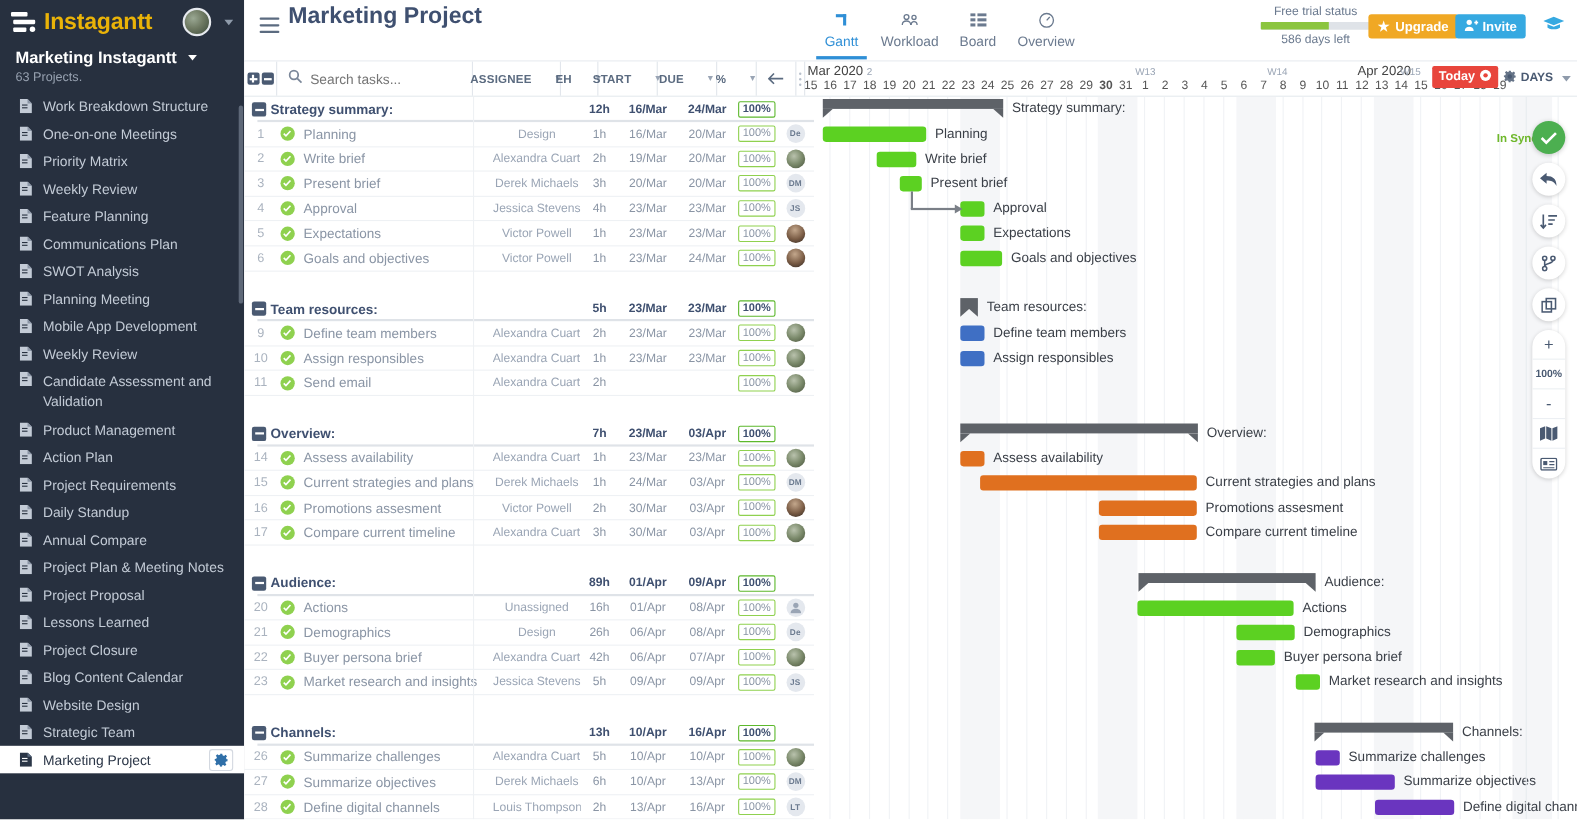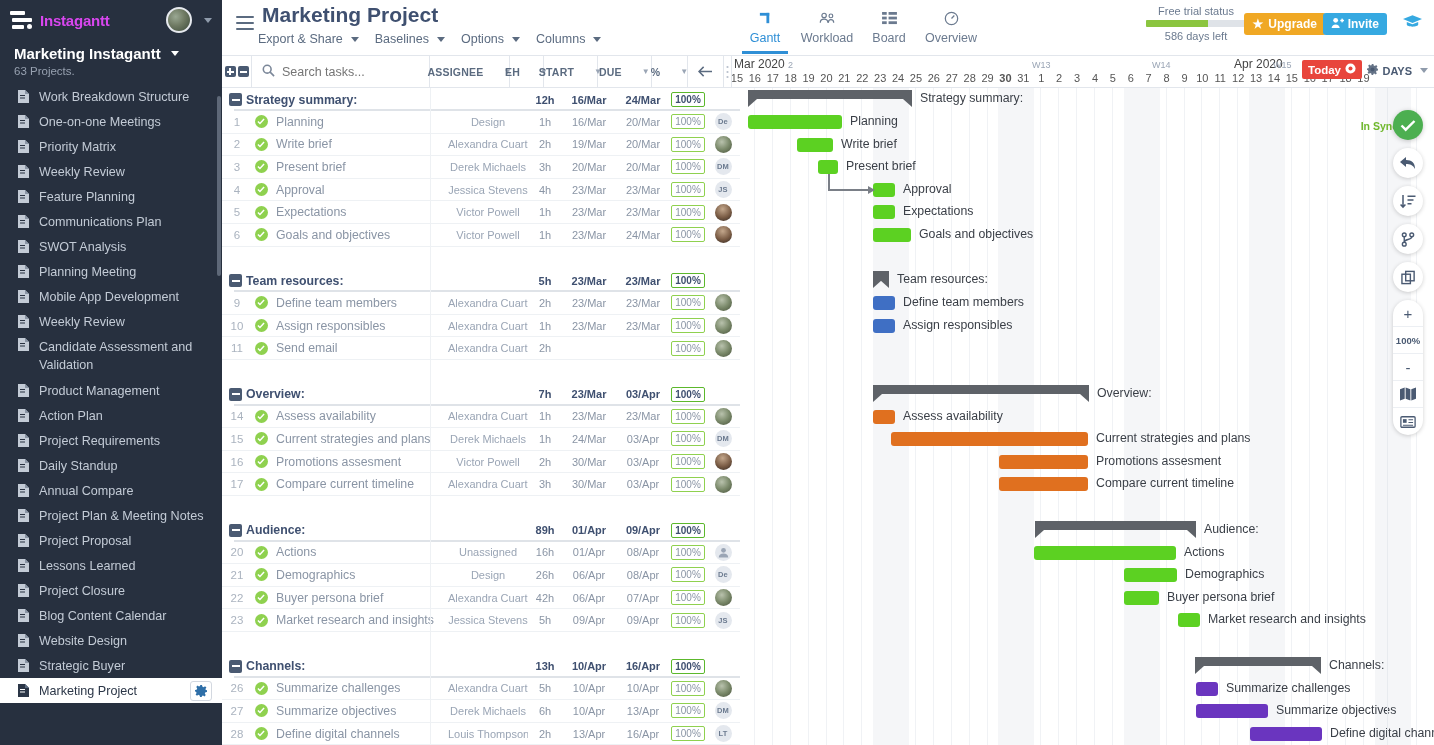--- a/index.html
+++ b/index.html
@@ -25,21 +25,21 @@
   }
   .brand-logo { width: 22px; height: 20px; position: relative; flex: 0 0 auto; }
   .brand-logo i {
     position: absolute; left: 0; background: #fff; border-radius: 1px; display: block;
   }
   .brand-logo i:nth-child(1) { top: 1px; width: 15px; height: 4px; }
   .brand-logo i:nth-child(2) { top: 8px; width: 20px; height: 4px; left: 2px; }
   .brand-logo i:nth-child(3) { top: 15px; width: 12px; height: 4px; left: 2px; }
   .brand-logo i.dot { left: 17px; top: 14px; width: 5px; height: 5px; border-radius: 50%; }
   #brand-name {
-    font-size: 15px; font-weight: bold; color: #d946ef; letter-spacing: -0.2px;
+    font-size: 21px; font-weight: bold; color: #eab308; letter-spacing: -0.2px;
     flex: 1 1 auto;
   }
   #avatar-top {
     width: 26px; height: 26px; border-radius: 50%;
     background: radial-gradient(circle at 35% 35%, #9aa893 0%, #6f7a63 45%, #3b4a3a 100%);
     border: 2px solid #e6e9ee; flex: 0 0 auto;
   }
   .caret-down {
     width: 0; height: 0; border-left: 4px solid transparent;
     border-right: 4px solid transparent; border-top: 5px solid #8f9bab;
@@ -553,21 +553,21 @@
       </div>
       <div class="proj-item">
         <span class="file-icon">
           <svg width="11" height="13" viewBox="0 0 11 13">
             <path d="M0 0h7l4 4v9H0z" fill="#c3cbd6"></path>
             <path d="M7 0l4 4H7z" fill="#8a95a5"></path>
             <rect x="2" y="5" width="5" height="1" fill="#27303f"></rect>
             <rect x="2" y="7.5" width="5" height="1" fill="#27303f"></rect>
           </svg>
         </span>
-        <span class="proj-label">Strategic Buyer</span>
+        <span class="proj-label">Strategic Team</span>
       </div>
       <div class="proj-item active">
         <span class="file-icon">
           <svg width="11" height="13" viewBox="0 0 11 13">
             <path d="M0 0h7l4 4v9H0z" fill="#2b3647"></path>
             <path d="M7 0l4 4H7z" fill="#5b6b80"></path>
             <rect x="2" y="5" width="5" height="1" fill="#fff"></rect>
             <rect x="2" y="7.5" width="5" height="1" fill="#fff"></rect>
           </svg>
         </span>
@@ -583,38 +583,20 @@
   <div id="sidebar-scroll"></div>
 </div>
 
 <div id="header">
   <div id="hamburger">
     <span></span>
       <span></span>
       <span></span>
   </div>
   <div id="proj-title">Marketing Project</div>
-  <div id="menu-row">
-    <div class="menu-item">
-      <span>Export &amp; Share</span>
-      <span class="caret-down"></span>
-    </div>
-    <div class="menu-item">
-      <span>Baselines</span>
-      <span class="caret-down"></span>
-    </div>
-    <div class="menu-item">
-      <span>Options</span>
-      <span class="caret-down"></span>
-    </div>
-    <div class="menu-item">
-      <span>Columns</span>
-      <span class="caret-down"></span>
-    </div>
-  </div>
 
   <div id="view-tabs">
     <div class="view-tab active">
       <div class="vt-icon">
         <svg width="15" height="15" viewBox="0 0 16 16">
             <rect x="2" y="2" width="10" height="3" fill="#2f8fd6"></rect>
             <rect x="9" y="2" width="3" height="11" fill="#2f8fd6"></rect>
           </svg>
       </div>
       <span>Gantt</span>

